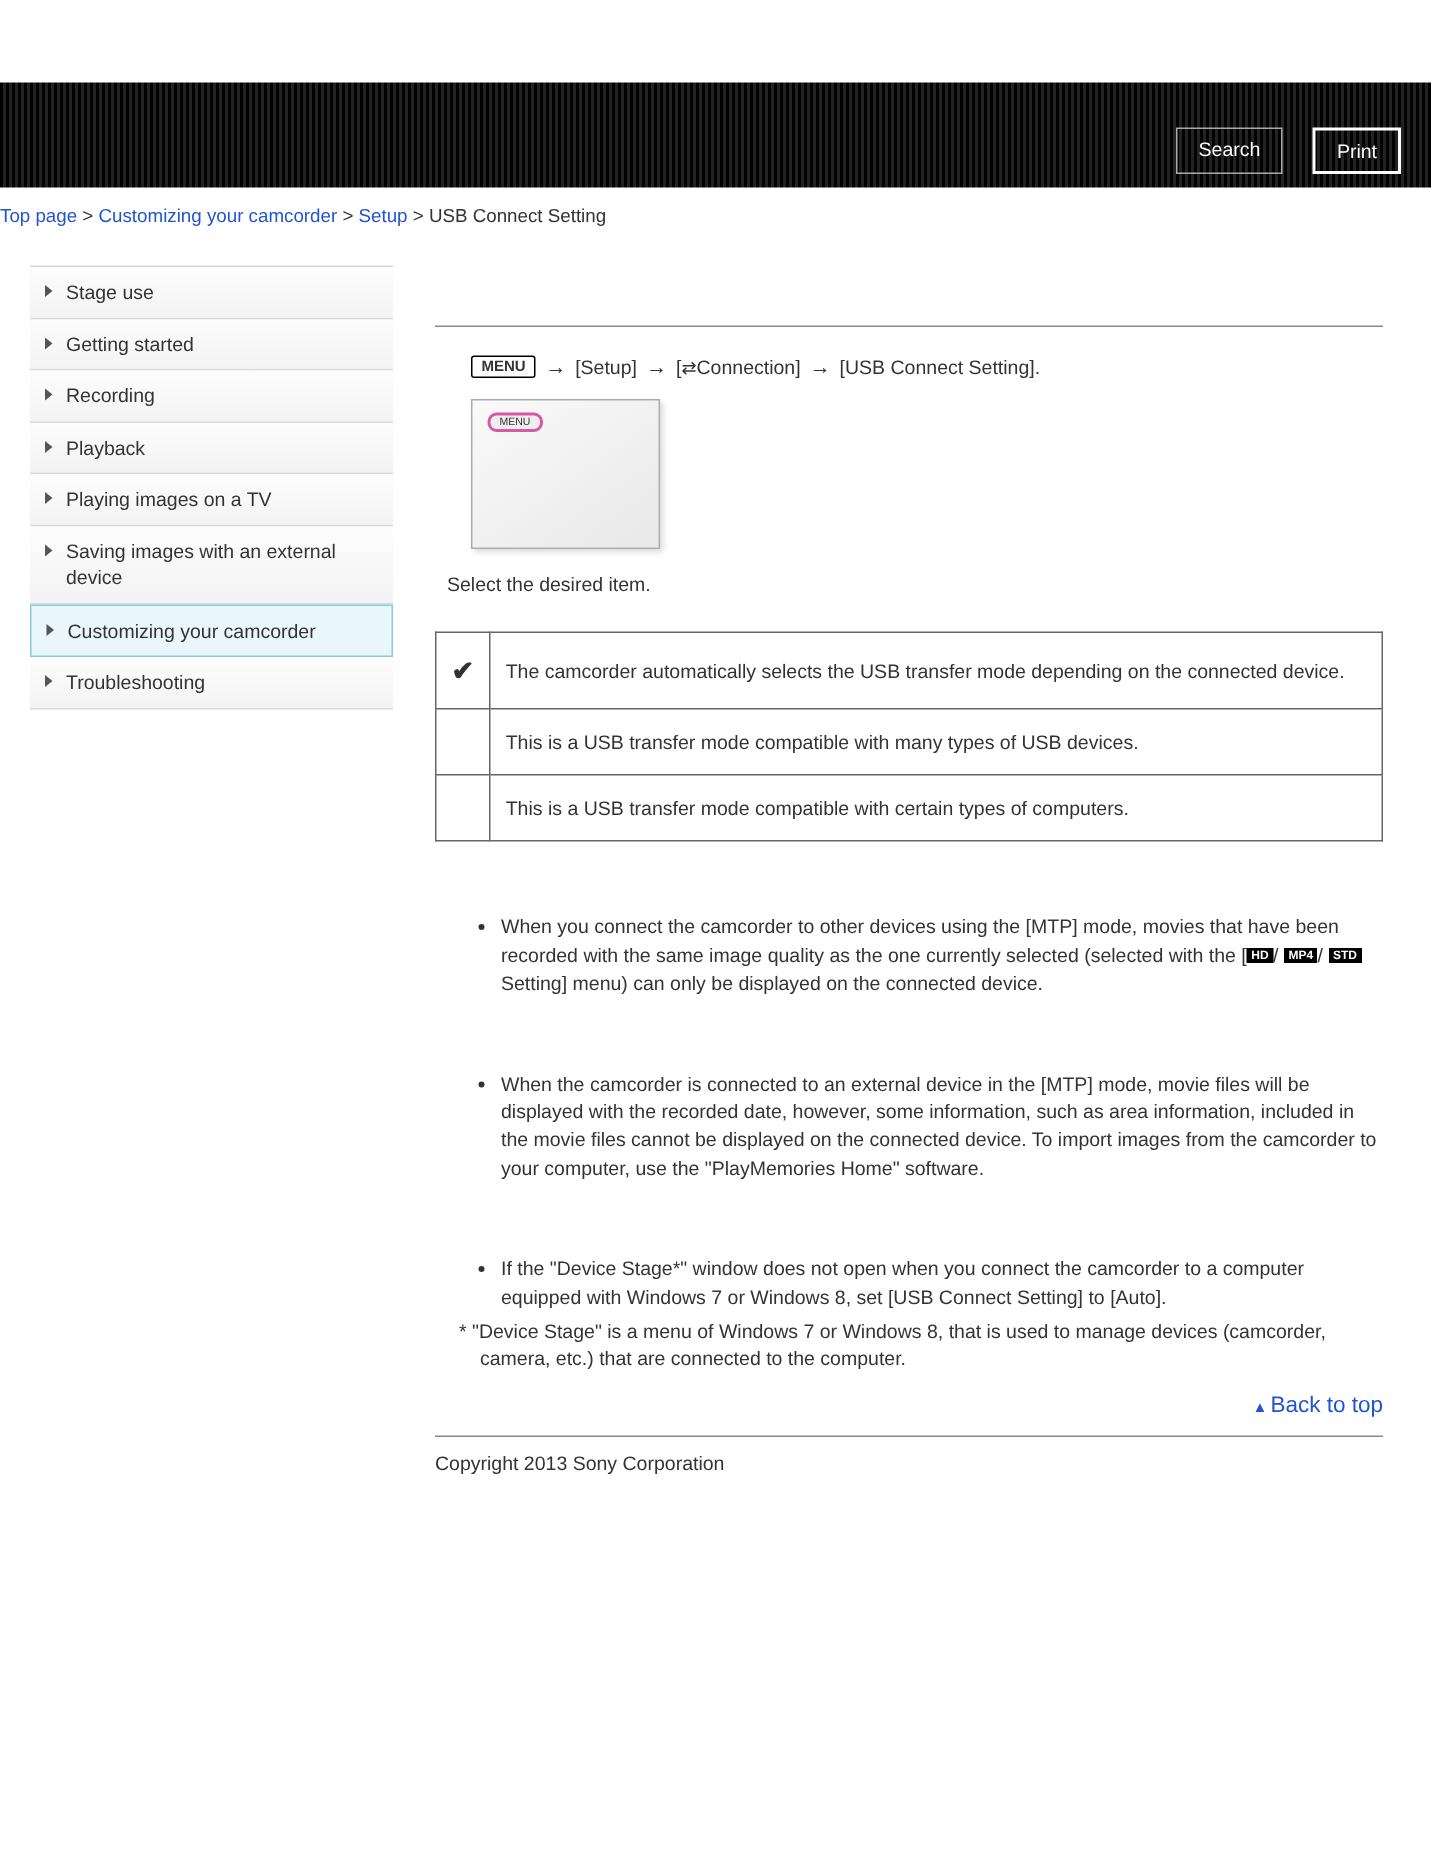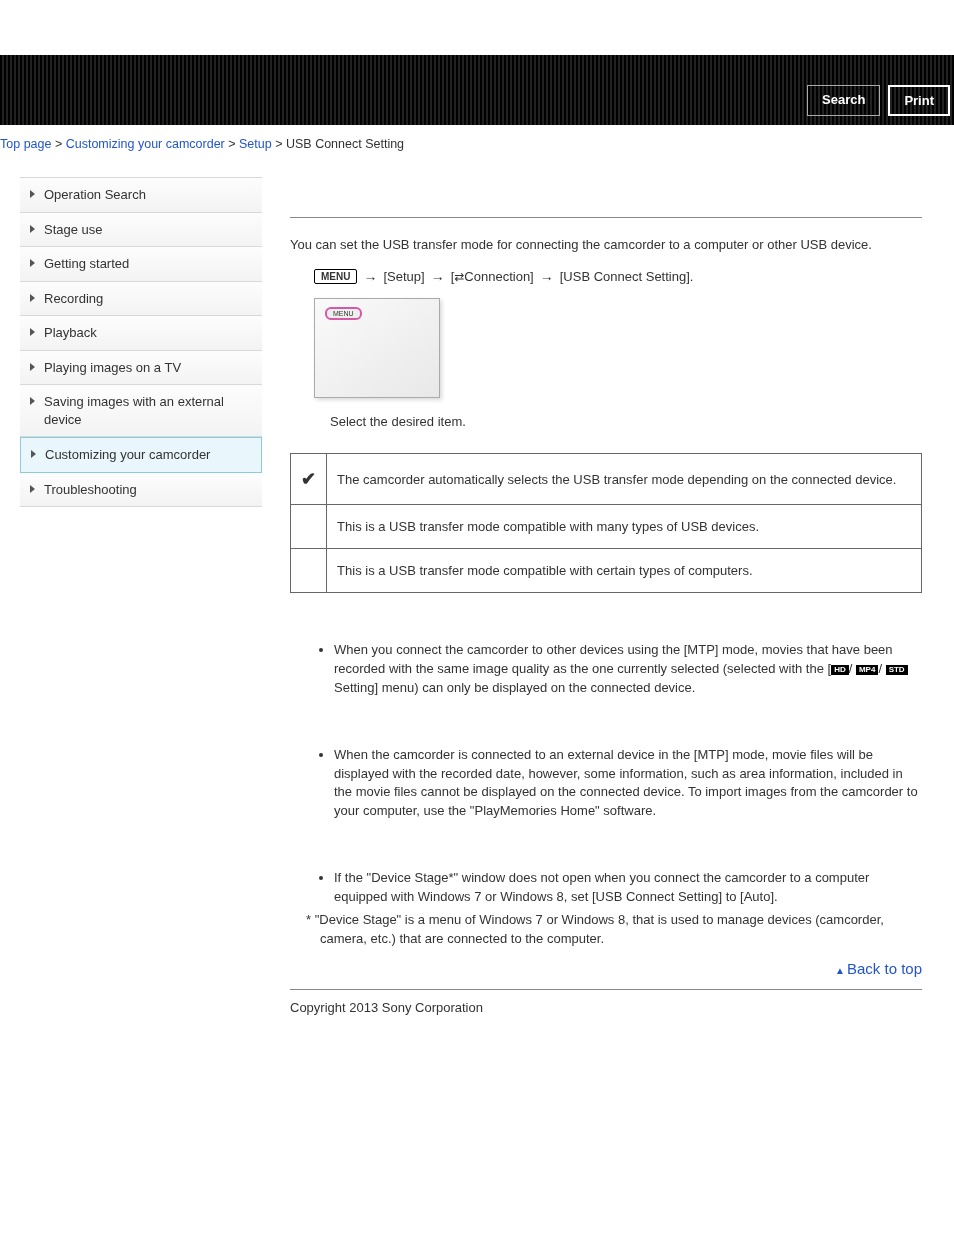--- a/index.html
+++ b/index.html
@@ -11,25 +11,24 @@
     width: 954px;
   }
   .header-bar {
     height: 70px;
     background: repeating-linear-gradient(90deg, #000 0px, #000 2px, #222 2px, #222 4px);
     position: relative;
     margin-top: 55px;
   }
   .header-buttons {
     position: absolute;
-    right: 4px;
+    right: 20px;
     top: 30px;
     display: flex;
-    gap: 8px;
-    font-weight: bold;
+    gap: 20px;
   }
   .header-btn {
     border: 1px solid #aaa;
     color: #fff;
     padding: 6px 14px;
     font-size: 13px;
     background: transparent;
   }
   .header-btn.active {
     border: 2px solid #fff;
@@ -109,21 +108,21 @@
   }
   .device-menu {
     position: absolute;
     top: 8px; left: 10px;
     border: 2px solid #d858a8;
     border-radius: 6px;
     padding: 1px 6px;
     font-size: 7px;
     background: #eee;
   }
-  .select-text { margin-left: 40px; margin-bottom: 24px; }
+  .select-text { margin-left: 8px; margin-bottom: 24px; }
   .mode-table {
     border-collapse: collapse;
     width: 100%;
     margin-bottom: 28px;
   }
   .mode-table td {
     border: 1px solid #666;
     padding: 14px 10px;
     vertical-align: middle;
     font-size: 13px;
@@ -164,35 +163,33 @@
   </div>
 </div>
 
 <div class="breadcrumb">
   <a href="#">Top page</a><span> &gt; </span><a href="#">Customizing your camcorder</a><span> &gt; </span><a href="#">Setup</a><span> &gt; </span><span>USB Connect Setting</span>
 </div>
 
 <div class="container">
   <div class="sidebar">
     <ul class="nav-list">
-      <li class="nav-item">Operation Search</li>
       <li class="nav-item">Stage use</li>
       <li class="nav-item">Getting started</li>
       <li class="nav-item">Recording</li>
       <li class="nav-item">Playback</li>
       <li class="nav-item">Playing images on a TV</li>
       <li class="nav-item">Saving images with an external device</li>
       <li class="nav-item active">Customizing your camcorder</li>
       <li class="nav-item">Troubleshooting</li>
     </ul>
   </div>
 
   <div class="main">
     <hr class="title-rule">
-    <p class="intro">You can set the USB transfer mode for connecting the camcorder to a computer or other USB device.</p>
 
     <div class="step-row">
       <span class="menu-box">MENU</span>
       <span class="arr">→</span>
       <span>[Setup]</span>
       <span class="arr">→</span>
       <span><span>[</span><span class="conn-icon">⇄</span><span>Connection]</span></span>
       <span class="arr">→</span>
       <span>[USB Connect Setting].</span>
     </div>

